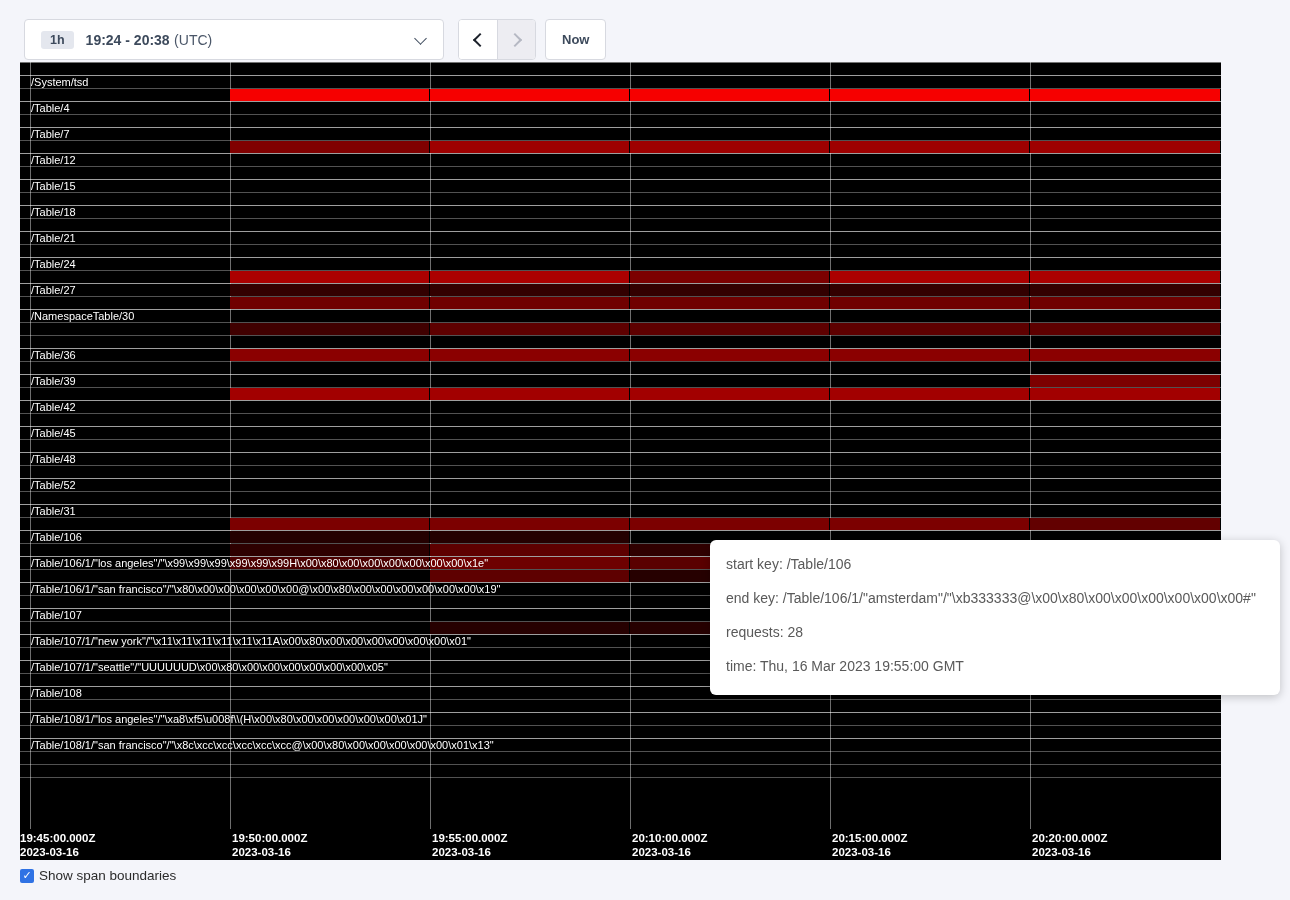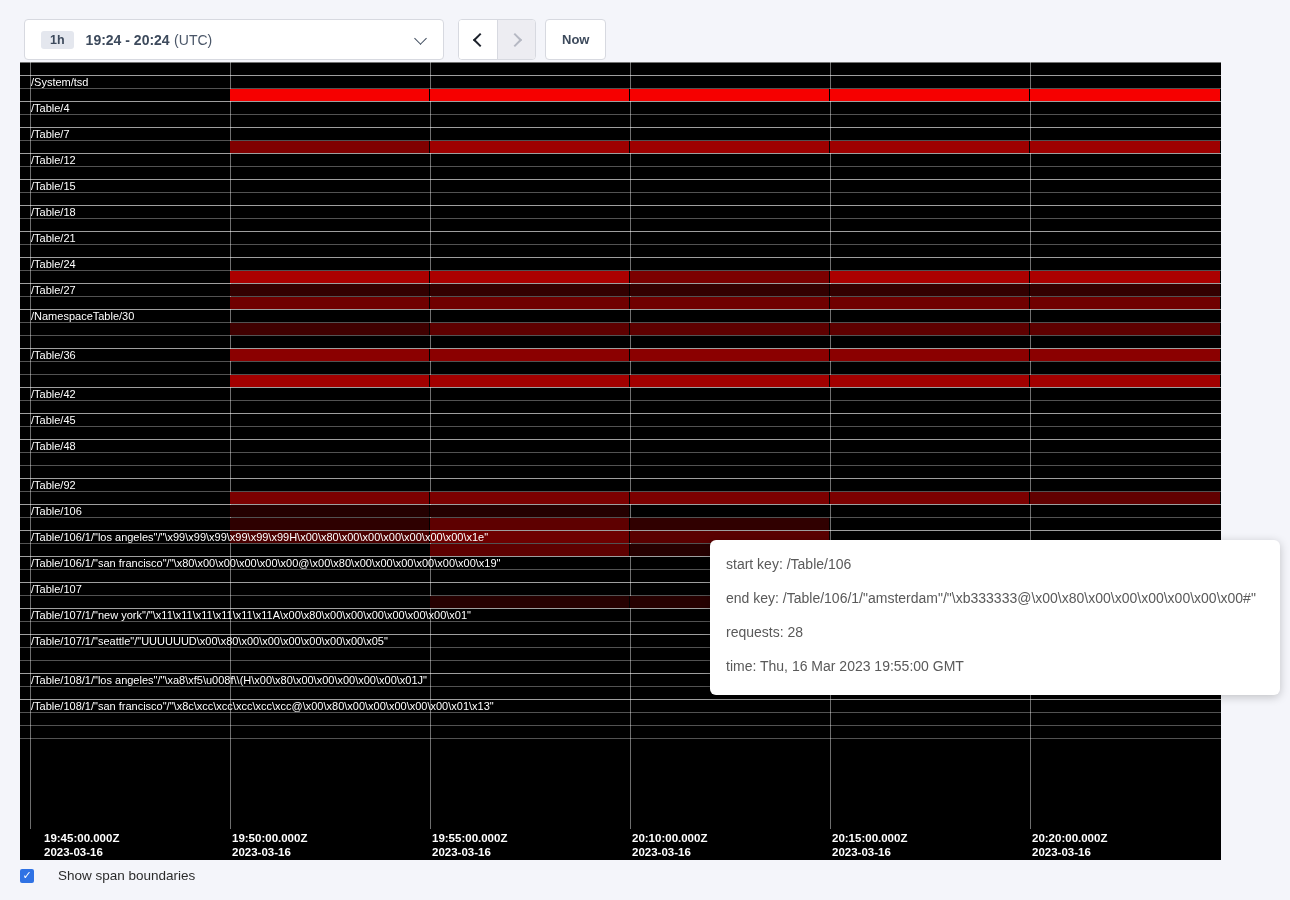--- a/index.html
+++ b/index.html
@@ -72,29 +72,29 @@
   }
   .tooltip .tline { display:block; font-size:14px; color:#595959; line-height:21px; margin-bottom:13px; white-space:nowrap; }
 
   
   .footer { position:absolute; left:20px; top:868px; display:flex; align-items:center; gap:5px; }
   .cbx {
     width:14px; height:14px; background:#2f72e4; border-radius:2px;
     display:flex; align-items:center; justify-content:center;
     color:#fff; font-size:11px; line-height:11px; cursor:pointer;
   }
-  .cbx-label { font-size:13.5px; color:#2b2b2b;margin-left:19px; }
+  .cbx-label { font-size:13.5px; color:#2b2b2b; }
 </style>
 </head>
 <body>
 
 <div class="time-box">
   <span class="time-badge">1h</span>
   <span>
-    <span class="time-text">19:24 - 20:24</span>
+    <span class="time-text">19:24 - 20:38</span>
     <span class="time-suffix">(UTC)</span>
   </span>
   <span class="chev-down"></span>
 </div>
 
 <div class="nav-group">
   <button class="nav-btn">
       <span class="chev-left"></span>
     </button>
   <button class="nav-btn disabled">
@@ -308,20 +308,29 @@
         <span class="row-label">/Table/36</span>
       </div>
       <div class="hrow">
         <div class="cell" style="width: 200px;"></div>
         <div class="cell" style="width: 200px;"></div>
         <div class="cell" style="width: 200px;"></div>
         <div class="cell" style="width: 200px;"></div>
         <div class="cell" style="width: 200px;"></div>
         <div class="cell" style="width: 191px;"></div>
       </div>
+      <div class="hrow labeled">
+        <div class="cell" style="width: 200px;"></div>
+        <div class="cell" style="width: 200px;"></div>
+        <div class="cell" style="width: 200px;"></div>
+        <div class="cell" style="width: 200px;"></div>
+        <div class="cell" style="width: 200px;"></div>
+        <div class="cell filled" style="width: 191px; background: rgb(124, 0, 0);"></div>
+        <span class="row-label">/Table/39</span>
+      </div>
       <div class="hrow">
         <div class="cell" style="width: 200px;"></div>
         <div class="cell filled" style="width: 200px; background: rgb(162, 0, 0);"></div>
         <div class="cell filled" style="width: 200px; background: rgb(162, 0, 0);"></div>
         <div class="cell filled" style="width: 200px; background: rgb(162, 0, 0);"></div>
         <div class="cell filled" style="width: 200px; background: rgb(162, 0, 0);"></div>
         <div class="cell filled" style="width: 191px; background: rgb(162, 0, 0);"></div>
       </div>
       <div class="hrow labeled">
         <div class="cell" style="width: 200px;"></div>
@@ -367,36 +376,45 @@
         <span class="row-label">/Table/48</span>
       </div>
       <div class="hrow">
         <div class="cell" style="width: 200px;"></div>
         <div class="cell" style="width: 200px;"></div>
         <div class="cell" style="width: 200px;"></div>
         <div class="cell" style="width: 200px;"></div>
         <div class="cell" style="width: 200px;"></div>
         <div class="cell" style="width: 191px;"></div>
       </div>
-      <div class="hrow">
-        <div class="cell" style="width: 200px;"></div>
-        <div class="cell" style="width: 200px;"></div>
-        <div class="cell" style="width: 200px;"></div>
-        <div class="cell" style="width: 200px;"></div>
-        <div class="cell" style="width: 200px;"></div>
-        <div class="cell" style="width: 191px;"></div>
-      </div>
-      <div class="hrow labeled">
-        <div class="cell" style="width: 200px;"></div>
-        <div class="cell" style="width: 200px;"></div>
-        <div class="cell" style="width: 200px;"></div>
-        <div class="cell" style="width: 200px;"></div>
-        <div class="cell" style="width: 200px;"></div>
-        <div class="cell" style="width: 191px;"></div>
-        <span class="row-label">/Table/92</span>
+      <div class="hrow labeled">
+        <div class="cell" style="width: 200px;"></div>
+        <div class="cell" style="width: 200px;"></div>
+        <div class="cell" style="width: 200px;"></div>
+        <div class="cell" style="width: 200px;"></div>
+        <div class="cell" style="width: 200px;"></div>
+        <div class="cell" style="width: 191px;"></div>
+        <span class="row-label">/Table/52</span>
+      </div>
+      <div class="hrow">
+        <div class="cell" style="width: 200px;"></div>
+        <div class="cell" style="width: 200px;"></div>
+        <div class="cell" style="width: 200px;"></div>
+        <div class="cell" style="width: 200px;"></div>
+        <div class="cell" style="width: 200px;"></div>
+        <div class="cell" style="width: 191px;"></div>
+      </div>
+      <div class="hrow labeled">
+        <div class="cell" style="width: 200px;"></div>
+        <div class="cell" style="width: 200px;"></div>
+        <div class="cell" style="width: 200px;"></div>
+        <div class="cell" style="width: 200px;"></div>
+        <div class="cell" style="width: 200px;"></div>
+        <div class="cell" style="width: 191px;"></div>
+        <span class="row-label">/Table/31</span>
       </div>
       <div class="hrow">
         <div class="cell" style="width: 200px;"></div>
         <div class="cell filled" style="width: 200px; background: rgb(124, 0, 0);"></div>
         <div class="cell filled" style="width: 200px; background: rgb(124, 0, 0);"></div>
         <div class="cell filled" style="width: 200px; background: rgb(124, 0, 0);"></div>
         <div class="cell filled" style="width: 200px; background: rgb(124, 0, 0);"></div>
         <div class="cell filled" style="width: 191px; background: rgb(98, 0, 0);"></div>
       </div>
       <div class="hrow labeled">
@@ -494,20 +512,29 @@
         <span class="row-label">/Table/107/1/"seattle"/"UUUUUUD\x00\x80\x00\x00\x00\x00\x00\x00\x05"</span>
       </div>
       <div class="hrow">
         <div class="cell" style="width: 200px;"></div>
         <div class="cell" style="width: 200px;"></div>
         <div class="cell" style="width: 200px;"></div>
         <div class="cell" style="width: 200px;"></div>
         <div class="cell" style="width: 200px;"></div>
         <div class="cell" style="width: 191px;"></div>
       </div>
+      <div class="hrow labeled">
+        <div class="cell" style="width: 200px;"></div>
+        <div class="cell" style="width: 200px;"></div>
+        <div class="cell" style="width: 200px;"></div>
+        <div class="cell" style="width: 200px;"></div>
+        <div class="cell" style="width: 200px;"></div>
+        <div class="cell" style="width: 191px;"></div>
+        <span class="row-label">/Table/108</span>
+      </div>
       <div class="hrow">
         <div class="cell" style="width: 200px;"></div>
         <div class="cell" style="width: 200px;"></div>
         <div class="cell" style="width: 200px;"></div>
         <div class="cell" style="width: 200px;"></div>
         <div class="cell" style="width: 200px;"></div>
         <div class="cell" style="width: 191px;"></div>
       </div>
       <div class="hrow labeled">
         <div class="cell" style="width: 200px;"></div>
@@ -554,21 +581,21 @@
       <div class="hrow">
         <div class="cell" style="width: 200px;"></div>
         <div class="cell" style="width: 200px;"></div>
         <div class="cell" style="width: 200px;"></div>
         <div class="cell" style="width: 200px;"></div>
         <div class="cell" style="width: 200px;"></div>
         <div class="cell" style="width: 191px;"></div>
       </div>
     </div>
   <div class="axis" id="axis">
-      <div class="tick" style="left: 24px;">
+      <div class="tick" style="left: 0;">
         <div>19:45:00.000Z</div>
         <div>2023-03-16</div>
       </div>
       <div class="tick" style="left: 212px;">
         <div>19:50:00.000Z</div>
         <div>2023-03-16</div>
       </div>
       <div class="tick" style="left: 412px;">
         <div>19:55:00.000Z</div>
         <div>2023-03-16</div>

